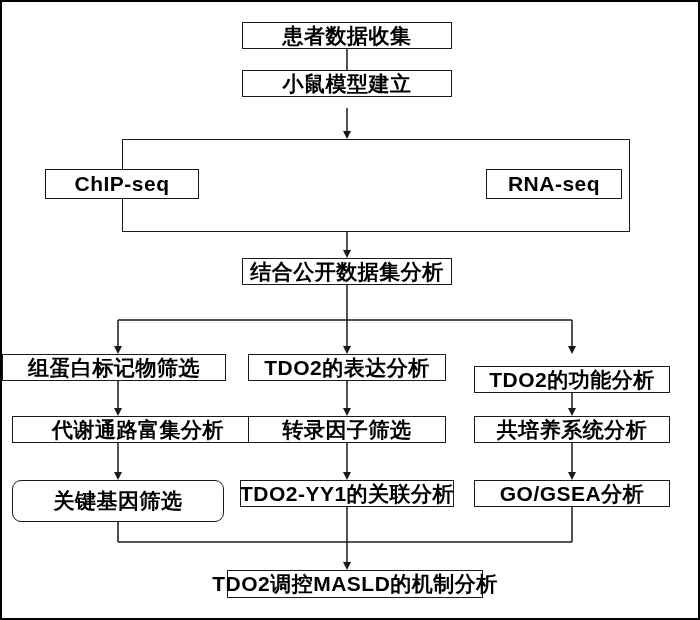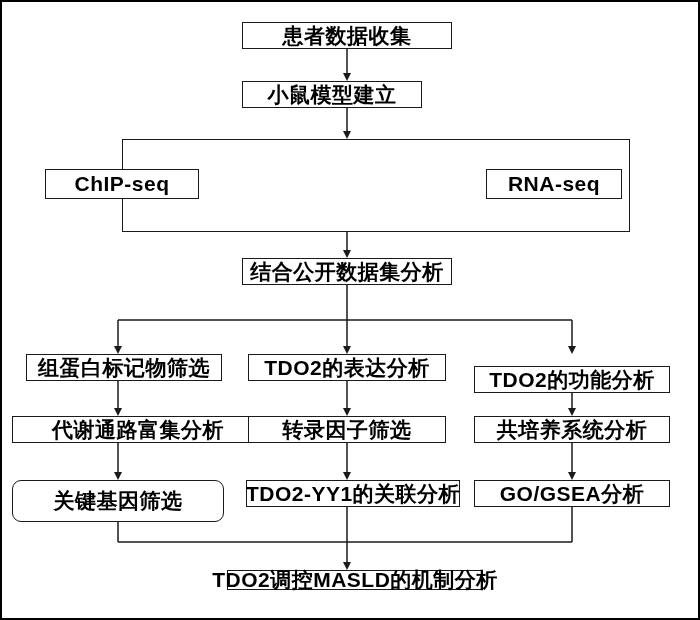--- a/index.html
+++ b/index.html
@@ -46,35 +46,35 @@
     letter-spacing: 0.5px;
   }
   .group-box {
     position: absolute;
     box-sizing: border-box;
     background: #ffffff;
     border: 1px solid #1a1a1a;
   }
   
   .n-patient    { left: 240px; top: 20px;  width: 210px; height: 27px; }
-  .n-mouse      { left: 240px; top: 79px;  width: 180px; height: 27px; }
+  .n-mouse      { left: 240px; top: 68px;  width: 210px; height: 27px; }
   .g-seq        { left: 120px; top: 137px; width: 508px; height: 93px; }
   .n-chipseq    { left: 43px;  top: 167px; width: 154px; height: 30px; }
   .n-rnaseq     { left: 484px; top: 167px; width: 136px; height: 30px; }
   .n-public     { left: 240px; top: 256px; width: 210px; height: 27px; }
-  .n-histone    { left: 24px;  top: 352px; width: 196px; height: 27px; }
+  .n-histone    { left: 0;  top: 352px; width: 224px; height: 27px; }
   .n-tdo2expr   { left: 246px; top: 352px; width: 198px; height: 27px; }
   .n-tdo2func   { left: 472px; top: 364px; width: 196px; height: 27px; }
   .n-metabolic  { left: 10px;  top: 414px; width: 252px; height: 27px; }
   .n-tf         { left: 246px; top: 414px; width: 198px; height: 27px; }
   .n-coculture  { left: 472px; top: 414px; width: 196px; height: 27px; }
   .n-keygene    { left: 10px;  top: 478px; width: 212px; height: 42px; border-radius: 9px; }
-  .n-tdo2yy1    { left: 244px; top: 478px; width: 214px; height: 27px; }
+  .n-tdo2yy1    { left: 238px; top: 478px; width: 214px; height: 27px; }
   .n-gogsea     { left: 472px; top: 478px; width: 196px; height: 27px; }
-  .n-mechanism  { left: 225px; top: 568px; width: 256px; height: 20px; }
+  .n-mechanism  { left: 225px; top: 568px; width: 256px; height: 28px; }
 </style>
 </head>
 <body>
 
 <div class="frame">
   <div class="canvas">
 
     <svg class="connectors" viewBox="0 0 696 616" xmlns="http://www.w3.org/2000/svg">
       <g stroke="#1a1a1a" stroke-width="1.5" fill="none">
 

